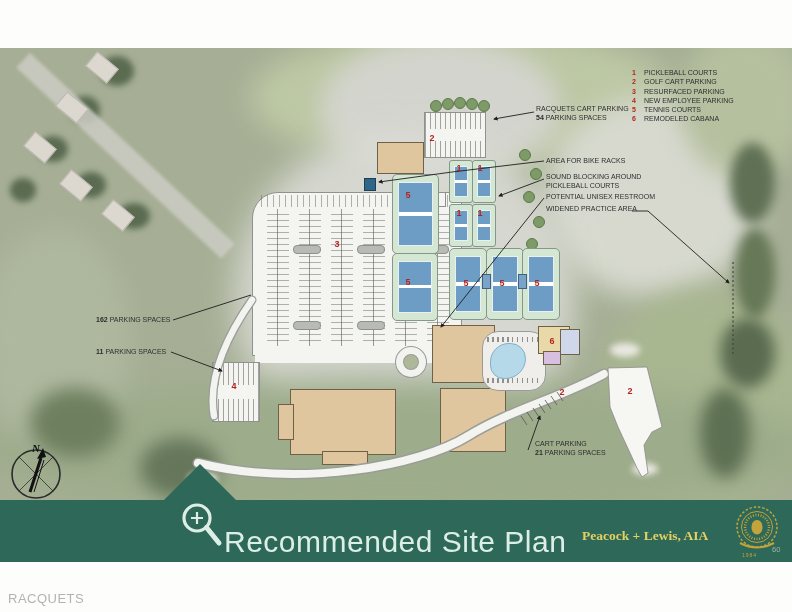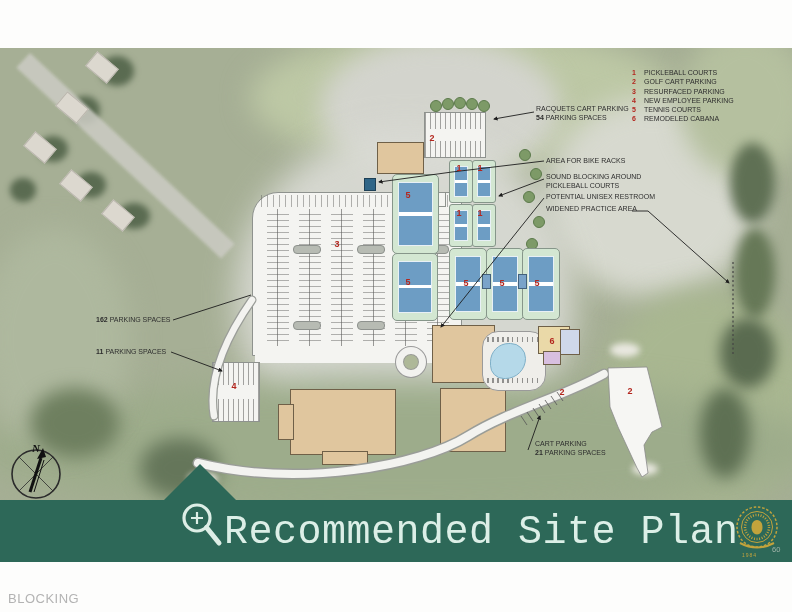--- a/index.html
+++ b/index.html
@@ -48,22 +48,22 @@
   .tri{position:absolute;left:163px;top:464px;width:0;height:0;z-index:7;
        border-left:37px solid transparent;border-right:37px solid transparent;border-bottom:37px solid #2d6858;}
   .logo{position:absolute;left:22px;top:4px;width:104px;height:52px;color:#fff;}
   .logo .tower{position:absolute;left:47px;top:0;width:9px;height:16px;border:1px solid #fff;
        background:linear-gradient(90deg,transparent 3px,#fff 3px 4px,transparent 4px);}
   .logo .oline{position:absolute;top:17px;height:1px;background:#fff;}
   .logo .name{position:absolute;left:0;top:18px;width:104px;text-align:center;
        font-family:"Liberation Serif",serif;font-size:13px;letter-spacing:.3px;
        border-bottom:1px solid #fff;padding-bottom:1px;}
   .logo .sub{position:absolute;left:0;top:38px;width:104px;text-align:center;font-size:4.5px;letter-spacing:2.2px;}
-  .title{position:absolute;left:224px;top:7px;height:52px;line-height:52px;
-       font-family:Liberation Mono, monospace;font-size:40px;letter-spacing:.5px;color:#dcefe7;}
+  .title{position:absolute;left:224px;top:16px;height:52px;line-height:52px;
+       font-family:Liberation Sans, sans-serif;font-size:30px;letter-spacing:.5px;color:#dcefe7;}
   .credit{position:absolute;left:582px;top:28px;font-family:"Liberation Serif",serif;
        font-weight:bold;font-size:13.5px;color:#e5d163;}
   .sealyr{position:absolute;left:742px;top:52px;font-size:5px;letter-spacing:1px;color:#c2a33c;}
   .pgnum{position:absolute;left:772px;top:45px;font-size:7.5px;color:#9fb3a8;}
   .watermark{position:absolute;left:8px;top:591px;font-size:13px;letter-spacing:.5px;color:#b3b3b3;z-index:9;}
 </style>
 </head>
 <body>
 
 <div class="page">
@@ -261,25 +261,26 @@
   </div>
 
   <div class="tri"></div>
   <div class="banner">
     <svg style="position:absolute;left:180px;top:1px;" width="46" height="48" viewBox="0 0 46 48">
       <circle cx="17" cy="17" r="13" fill="none" stroke="#ddeee6" stroke-width="3.2"></circle>
       <path d="M17,11 V23 M11,17 H23" stroke="#ddeee6" stroke-width="2.2" fill="none"></path>
       <line x1="26.5" y1="26.5" x2="39" y2="42" stroke="#ddeee6" stroke-width="5" stroke-linecap="round"></line>
     </svg>
     <div class="title">Recommended Site Plan</div>
+    <div class="credit">Peacock + Lewis, AIA</div>
     <svg style="position:absolute;left:728px;top:3px;" width="58" height="50" viewBox="0 0 58 50">
       <circle cx="29" cy="24" r="20" fill="none" stroke="#c2a33c" stroke-width="1.5" stroke-dasharray="2.5 1.8"></circle>
       <circle cx="29" cy="24" r="15.5" fill="none" stroke="#c2a33c" stroke-width="1"></circle>
       <circle cx="29" cy="24" r="12" fill="none" stroke="#c2a33c" stroke-width="2.5" stroke-dasharray="1 1.6"></circle>
       <path d="M29,17 c-4,0 -5.5,4 -5.5,7.5 c0,4 2.5,7 5.5,7 c3,0 5.5,-3 5.5,-7 c0,-3.5 -1.5,-7.5 -5.5,-7.5 z" fill="#c2a33c"></path>
       <path d="M12,40 q17,9 34,0" stroke="#c2a33c" stroke-width="2" fill="none"></path>
     </svg>
     <div class="sealyr">1984</div>
     <div class="pgnum">60</div>
   </div>
 
-  <div class="watermark">BLOCKING</div>
+  <div class="watermark">RACQUETS</div>
 </div>
 
 </body></html>

